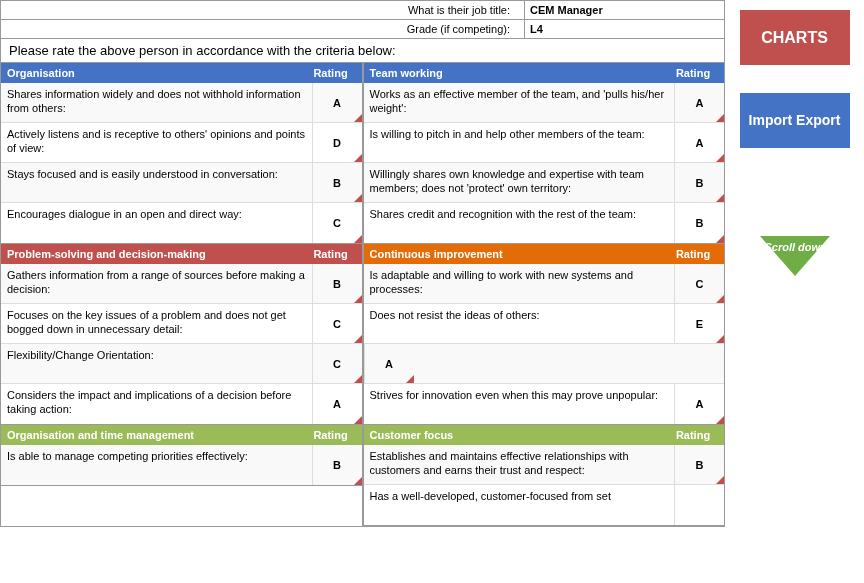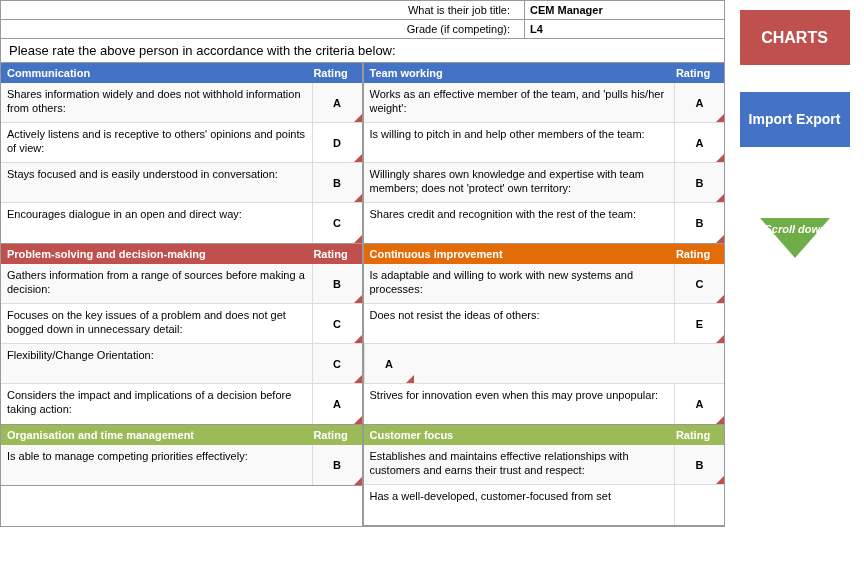--- a/index.html
+++ b/index.html
@@ -44,21 +44,21 @@
       width: 0;
       height: 0;
       border-style: solid;
       border-width: 0 0 8px 8px;
       border-color: transparent transparent #C0504D transparent;
     }
 
     
     .criteria-row:nth-child(even) { background: #f9f9f9; }
 
-    .sidebar { width: 139px; display: flex; flex-direction: column; align-items: center; padding: 10px 8px; gap: 11px; }
+    .sidebar { width: 139px; display: flex; flex-direction: column; align-items: center; padding: 10px 8px; gap: 28px; }
 
     .charts-btn {
       background-color: #C0504D;
       color: #fff;
       font-weight: bold;
       font-size: 16px;
       width: 110px;
       height: 55px;
       display: flex;
       align-items: center;
@@ -74,21 +74,20 @@
       font-size: 14px;
       width: 110px;
       height: 55px;
       display: flex;
       align-items: center;
       justify-content: center;
       cursor: pointer;
       border: none;
       text-align: center;
       line-height: 1.3;
-      margin-top: 16px;
     }
 
     .scroll-down-container {
       display: flex;
       flex-direction: column;
       align-items: center;
       margin-top: 60px;
     }
 
     .scroll-arrow {
@@ -137,21 +136,21 @@
     </div>
 
     <div class="please-rate">Please rate the above person in accordance with the criteria below:</div>
 
     <div class="criteria-grid">
 
       <div class="criteria-col">
 
         <div class="section">
           <div class="section-header comm-header">
-            <div class="label-col">Communication</div>
+            <div class="label-col">Organisation</div>
             <div class="rating-col">Rating</div>
           </div>
           <div class="criteria-row">
             <div class="criteria-text">Shares information widely and does not withhold information from others:</div>
             <div class="criteria-rating">A<span class="corner-mark"></span></div>
           </div>
           <div class="criteria-row">
             <div class="criteria-text">Actively listens and is receptive to others' opinions and points of view:</div>
             <div class="criteria-rating">D<span class="corner-mark"></span></div>
           </div>

